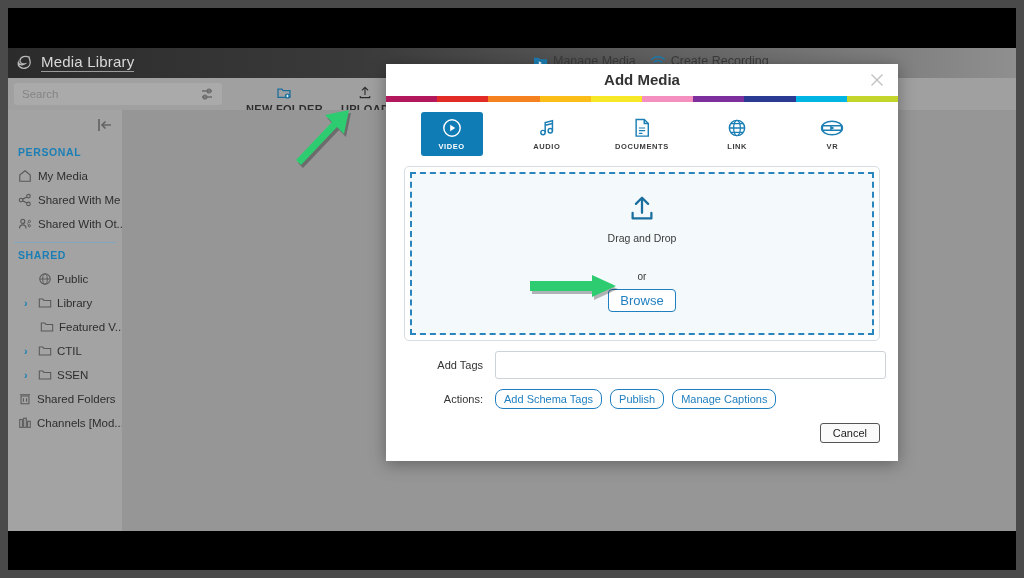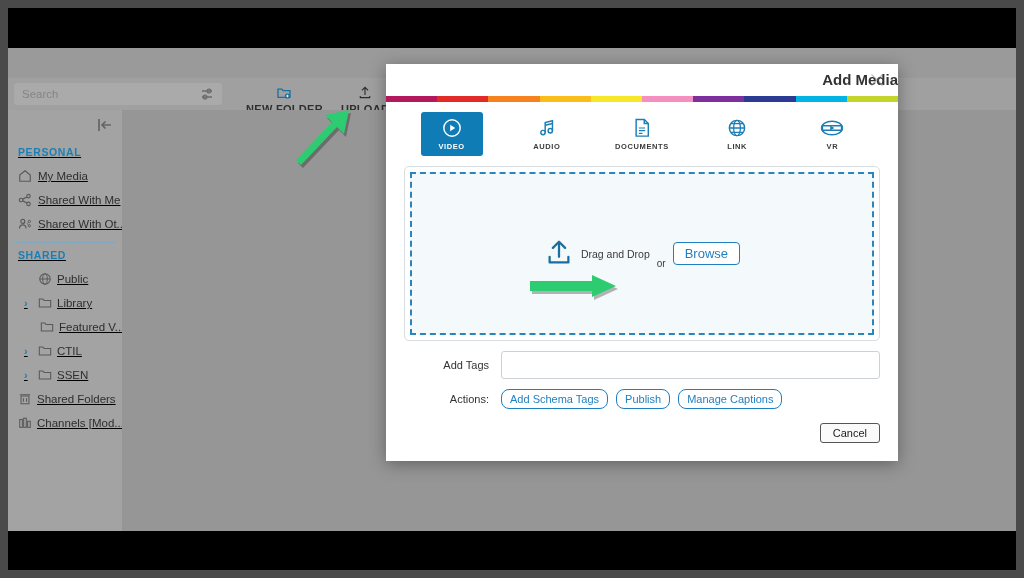--- a/index.html
+++ b/index.html
@@ -30,70 +30,70 @@
   .toolbar{position:absolute;left:0;top:30px;width:1008px;height:32px;background:#a0a0a0;}
   .search-box{position:absolute;left:6px;top:5px;width:208px;height:22px;background:#aaa;
     border-radius:3px;display:flex;align-items:center;}
   .search-ph{font-size:11.5px;color:#858585;padding-left:8px;flex:1;}
   .filter-ic{width:16px;margin-right:6px;opacity:.55;}
   .tb-btns{position:absolute;left:238px;top:8px;display:flex;gap:18px;align-items:center;}
   .tb-btn{display:flex;align-items:center;gap:4px;font-size:11px;font-weight:bold;
     color:#2f2f2f;letter-spacing:.3px;flex-direction:column;}
 
   
-  .sidebar{position:absolute;left:0;top:62px;width:114px;height:421px;background:#a3a3a3;text-decoration:underline;}
+  .sidebar{position:absolute;left:0;top:62px;width:114px;height:421px;background:#a3a3a3;}
   .collapse-row{height:30px;position:relative;}
   .collapse-btn{position:absolute;right:8px;top:6px;width:18px;height:18px;opacity:.65;}
   .sec-head{font-size:10.5px;font-weight:bold;color:#1b7fb5;letter-spacing:.6px;
     padding:6px 0 6px 10px;}
   .nav-item{display:flex;align-items:center;gap:6px;padding:5px 0 5px 10px;
     font-size:11.5px;color:#2e2e2e;white-space:nowrap;}
   .nav-ic{width:14px;height:14px;flex:none;opacity:.7;}
   .divider{height:1px;background:#7fa8c0;margin:6px 6px 0 6px;}
   .tree-item{display:flex;align-items:center;gap:5px;font-size:11.5px;color:#2e2e2e;
     padding:5px 0 5px 16px;white-space:nowrap;}
   .tree-item.l2{padding-left:32px;}
   .chev{width:9px;flex:none;color:#1b7fb5;font-weight:bold;font-size:11px;}
   .chev.blank{visibility:hidden;}
 
   
   .content{position:absolute;left:114px;top:62px;width:894px;height:421px;background:#969696;}
 
   
   .modal{position:absolute;left:386px;top:64px;width:512px;height:397px;background:#fff;
     box-shadow:0 3px 16px rgba(0,0,0,.35);}
-  .modal-title{height:32px;line-height:32px;text-align:right;font-size:15px;
+  .modal-title{height:32px;line-height:32px;text-align:center;font-size:15px;
     font-weight:bold;color:#333;}
   .modal-close{position:absolute;right:12px;top:7px;width:18px;height:18px;opacity:.45;}
   .stripe{display:flex;height:6px;width:100%;}
   .stripe span{flex:1;}
 
   
   .tabs{display:flex;justify-content:space-around;align-items:flex-start;
     padding:10px 18px 6px 18px;}
   .tab{width:62px;height:44px;display:flex;flex-direction:column;align-items:center;
     justify-content:center;gap:3px;border-radius:3px;}
   .tab.active{background:#0f7cb5;}
   .tab .t-ic{height:22px;display:flex;align-items:center;}
   .tab .t-lb{font-size:7.5px;font-weight:bold;color:#3b3b3b;letter-spacing:.6px;}
   .tab.active .t-lb{color:#fff;}
 
   
   .dz-outer{margin:4px 18px 0 18px;height:175px;border:1px solid #d8dde2;
     border-radius:5px;background:#fff;padding:5px;box-sizing:border-box;}
   .dz-inner{width:100%;height:100%;box-sizing:border-box;
     border:2px dashed #2a84bd;background:#f4f9fb;
-    display:flex;flex-direction:row;align-items:center;justify-content:center;gap:7px;}
+    display:flex;flex-direction:column;align-items:center;justify-content:center;gap:7px;}
   .dz-txt{font-size:10.5px;color:#3a3a3a;}
   .dz-or{font-size:10px;color:#3a3a3a;margin-top:20px;}
   .browse-btn{border:1.6px solid #1f7fc0;border-radius:4px;background:#fff;
     color:#1f7fc0;font-size:13px;padding:3px 11px;}
 
   
-  .frow{display:flex;align-items:center;margin:0 18px;padding-top:10px;}
+  .frow{display:flex;align-items:center;margin:0 12px;padding-top:10px;}
   .frow .lbl{width:85px;text-align:right;font-size:11px;color:#333;padding-right:12px;}
   .tags-input{flex:1;height:24px;border:1px solid #ccd2d8;border-radius:3px;background:#fff;}
   .act-btns{display:flex;gap:8px;}
   .act-btn{border:1.5px solid #1f7fc0;border-radius:8px;background:#fff;color:#1f7fc0;
     font-size:11px;padding:3px 8px;}
   .cancel-row{display:flex;justify-content:flex-end;margin:14px 18px 0 18px;}
   .cancel-btn{border:1px solid #555;border-radius:3px;background:#fafafa;color:#222;
     font-size:11px;padding:3px 12px;}
 
   
@@ -102,20 +102,44 @@
 </head>
 <body>
 
 <div class="screen">
 
   <div class="letterbox-top"></div>
   <div class="letterbox-bottom"></div>
 
   <div class="app">
 
+    <div class="app-header">
+      <svg class="logo" viewBox="0 0 24 24">
+        <path d="M17 5c-4-2-10-1-11 3.5C5.3 12 9 13.5 12 13c-2.5 2-7 1.5-8-1.5C3 16 8 19.5 13 18c4-1.2 6-5 5-9-0.4-1.8-1.3-3-1-4z" fill="none" stroke="#b9b9b9" stroke-width="1.6"></path>
+      </svg>
+      <div class="app-title">Media Library</div>
+
+      <div class="hdr-right">
+        <div class="hdr-item">
+          <svg width="15" height="13" viewBox="0 0 16 14">
+            <path d="M1 3h5l1.4 1.6H15V13H1z" fill="#1b7fb5"></path>
+            <path d="M6.2 6.6v4l3.4-2z" fill="#fff"></path>
+          </svg>
+          <span>Manage Media</span>
+        </div>
+        <div class="hdr-item">
+          <svg width="16" height="13" viewBox="0 0 18 14">
+            <path d="M2 4.5A10 10 0 0 1 16 4.5" fill="none" stroke="#1b7fb5" stroke-width="1.8" stroke-linecap="round"></path>
+            <path d="M5 7.5A6 6 0 0 1 13 7.5" fill="none" stroke="#1b7fb5" stroke-width="1.8" stroke-linecap="round"></path>
+            <rect x="5.5" y="10" width="7" height="3" rx="1" fill="#7f8c8d"></rect>
+          </svg>
+          <span>Create Recording</span>
+        </div>
+      </div>
+    </div>
 
     <div class="toolbar">
       <div class="search-box">
         <span class="search-ph">Search</span>
         <svg class="filter-ic" viewBox="0 0 16 16">
           <path d="M2 5h10M2 11h10" stroke="#3a3a3a" stroke-width="1.3"></path>
           <circle cx="9" cy="5" r="1.9" fill="none" stroke="#3a3a3a" stroke-width="1.3"></circle>
           <circle cx="5" cy="11" r="1.9" fill="none" stroke="#3a3a3a" stroke-width="1.3"></circle>
         </svg>
       </div>

